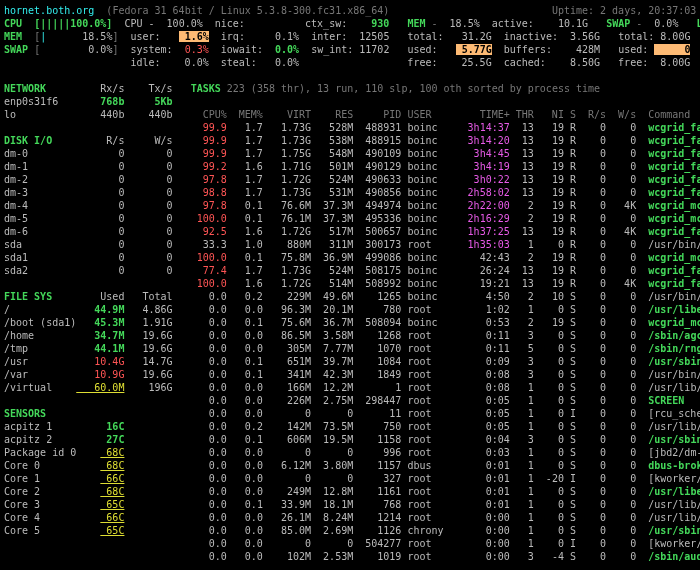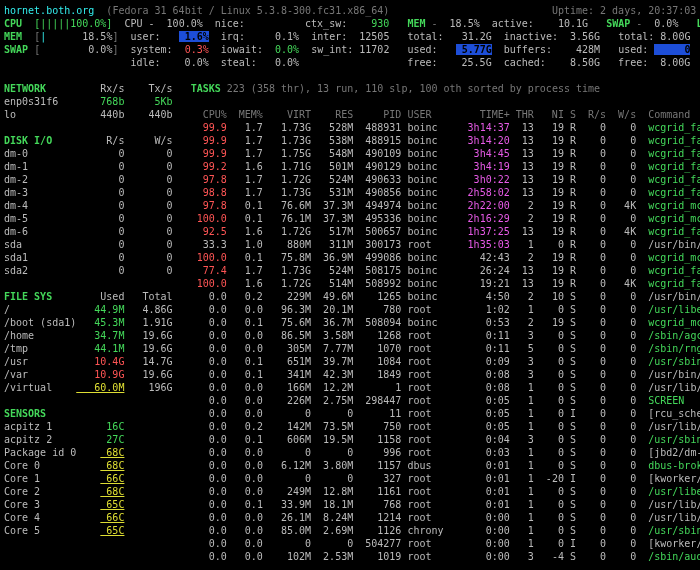--- a/index.html
+++ b/index.html
@@ -7,26 +7,26 @@
     padding: 4px;
     background: #000;
     color: #bbb;
     font-family: "DejaVu Sans Mono", Menlo, Consolas, monospace;
     font-size: 10px;
     line-height: 13px;
     width: 692px;
     overflow: hidden;
   }
   .row { white-space: pre; }
-  .g   { color: #44d85a; }     
+  .g   { color: #44d85a; font-weight: bold; }     
   .cy  { color: #3ee; }     
   .mg  { color: #e85be8; }  
   .rd  { color: #ff5555; }  
   .yl  { color: #dede33; text-decoration: underline; }  
-  .hgb { background:#1d4ed8; color:#000; font-weight:bold;}
+  .hgb { background:#fdba74; color:#000; font-weight:bold;}
   .sec { color:#44d85a; font-weight:bold; }
   .hdr { color:#777; }
 </style>
 </head>
 <body>
 
 <div id="hd" class="row"><span class="cy">hornet.both.org </span> <span class="hdr">(Fedora 31 64bit / Linux 5.3.8-300.fc31.x86_64)</span>                           <span class="hdr">Uptime: 2 days, 20:37:03</span></div>
 <div id="m1" class="row"><span class="sec">CPU </span> <span class="g">[|||||100.0%]</span>  CPU -  100.0%  nice:          ctx_sw: <span class="g">   930</span>   <span class="sec">MEM </span><span class="hdr">-</span>  18.5%  active:    10.1G   <span class="sec">SWAP</span> <span class="hdr">-</span>  0.0%   <span class="sec">LOAD</span>   12-core</div>
 <div id="m2" class="row"><span class="sec">MEM </span> <span class="hdr">[</span><span class="cy">|</span>      18.5%<span class="hdr">]</span>  user:   <span class="hgb"> 1.6%</span>  irq:     0.1%  inter:  12505   total:   31.2G  inactive:  3.56G   total: 8.00G   1 min:  12.64</div>
 <div id="m3" class="row"><span class="sec">SWAP</span> <span class="hdr">[</span>        0.0%<span class="hdr">]</span>  system: <span class="rd"> 0.3%</span>  iowait: <span class="g"> 0.0%</span>  sw_int: 11702   used:   <span class="hgb"> 5.77G</span>  buffers:    428M   used: <span class="hgb">     0</span>   5 min: </div>

